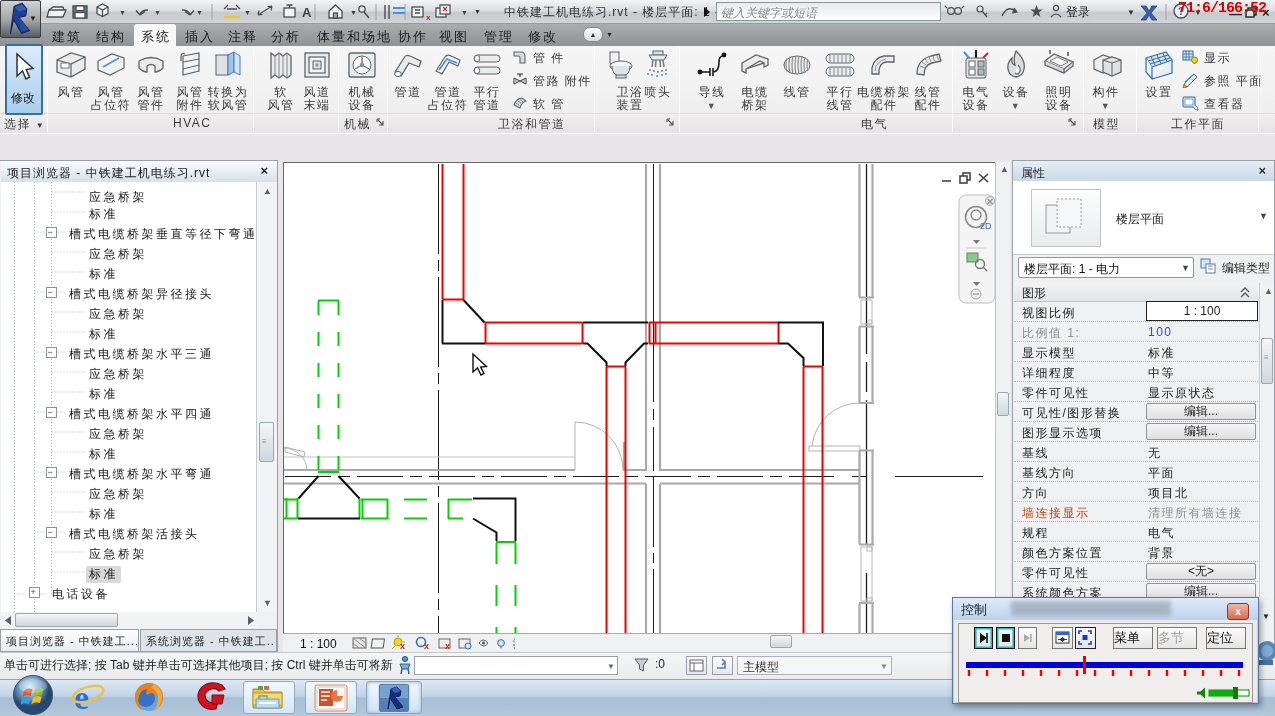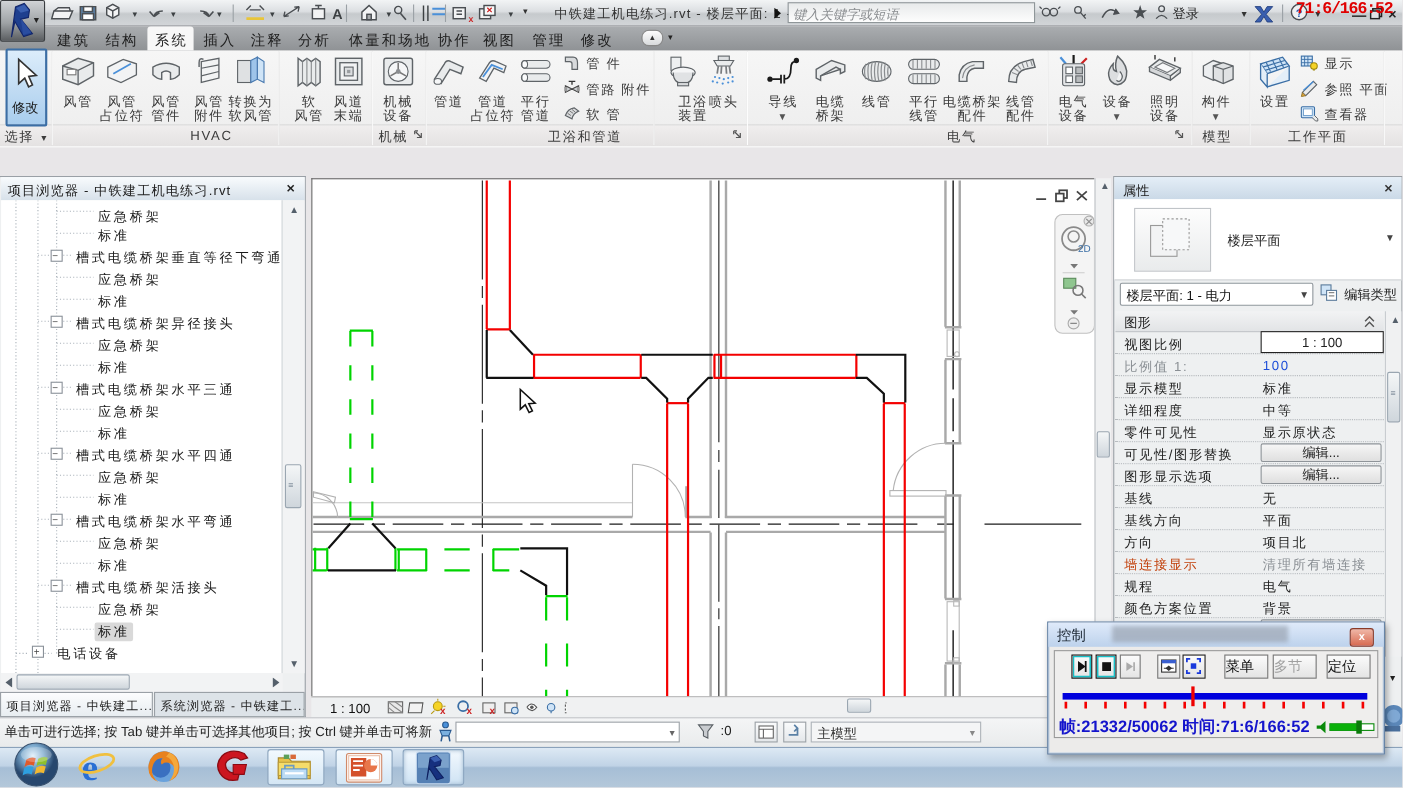--- a/index.html
+++ b/index.html
@@ -47,21 +47,21 @@
 .prow{position:absolute;left:1014px;width:244px;height:20px;border-bottom:1px dotted #b8bcc0;font-size:12px;color:#222}
 .plab{position:absolute;left:8px;top:3px;white-space:nowrap;letter-spacing:1.5px}
 .pval{position:absolute;left:134px;top:3px;white-space:nowrap;letter-spacing:1.5px}
 .pbtn{position:absolute;left:132px;top:1px;width:110px;height:17px;background:linear-gradient(180deg,#f6f6f6,#dfdfdf);border:1px solid #8f9499;border-radius:2px;font-size:12px;color:#222;text-align:center;line-height:15px}
 
 #statusbar{left:0;top:652px;width:1275px;height:27px;background:linear-gradient(180deg,#f4f5f6,#e9ebec);border-top:1px solid #c6c9cc;font-size:12px;color:#222}
 #taskbar{left:0;top:679px;width:1275px;height:37px;background:linear-gradient(180deg,#dde9f4 0%,#c0d3e6 45%,#a6bed6 50%,#b4c8da 100%);border-top:1px solid #8ba2bb}
 .tbtn{position:absolute;top:681px;width:56px;height:33px;border-radius:3px}
 .tbtn.on{background:linear-gradient(180deg,#f3f9fe,#cfe3f4);border:1px solid #8ca6c0;box-shadow:inset 0 0 4px #9ab4cc}
 
-#ctrl{left:952px;top:565px;width:307px;height:121px;background:#ecebea;border:1px solid #5a7aa0;box-shadow:0 0 0 1px #b9cde2 inset, 2px 3px 6px rgba(0,0,0,.35);z-index:80}
+#ctrl{left:952px;top:597px;width:307px;height:107px;background:#ecebea;border:1px solid #5a7aa0;box-shadow:0 0 0 1px #b9cde2 inset, 2px 3px 6px rgba(0,0,0,.35);z-index:80}
 #ctrltitle{left:0;top:0;width:305px;height:22px;background:linear-gradient(180deg,#dfeafa,#bdd2ec);font-size:13px;color:#15202c;padding:3px 8px}
 #ctrlbody{left:5px;top:25px;width:295px;height:80px;background:#efeeed;border:1px solid #9a9a9a}
 .cbtn{position:absolute;top:8px;height:24px;background:linear-gradient(180deg,#fbfbfb,#e4e4e4);border:1px solid #777;font-size:13px;color:#111;}
 </style></head>
 <body>
 <div class="ab" id="titlebar"></div>
 <div class="ab" id="tabrow"></div>
 <div class="ab" id="activetab"></div>
 <div class="ab" id="logo"></div>
 <svg class="ab" style="left:3px;top:1px;z-index:35" width="36" height="36" viewBox="0 0 34 34">
@@ -885,20 +885,19 @@
   <div class="cbtn" style="left:160px;top:29px;width:40px;height:22px;font-size:13px;line-height:20px">菜单</div>
   <div class="cbtn" style="left:204px;top:29px;width:40px;height:22px;font-size:13px;line-height:20px;color:#a0a0a0">多节</div>
   <div class="cbtn" style="left:253px;top:29px;width:40px;height:22px;font-size:13px;line-height:20px">定位</div>
   <div class="ab" style="left:13px;top:64px;width:277px;height:6px;background:#0000dd"></div>
   <div class="ab" style="left:130px;top:58px;width:3px;height:18px;background:#ee0000"></div>
   <svg class="ab" style="left:13px;top:71px" width="280" height="8" viewBox="0 0 280 8">
       <g stroke="#f40000" stroke-width="2.4">
         <path d="M3 1 v6 M21 1 v6 M39 1 v6 M57 1 v6 M75 1 v6 M93 1 v6 M111 1 v6 M129 1 v6 M147 1 v6 M165 1 v6 M183 1 v6 M201 1 v6 M219 1 v6 M237 1 v6 M255 1 v6 M273 1 v6"></path>
       </g>
     </svg>
-  <div class="ab" style="left:10px;top:85px;font-size:15px;font-weight:bold;color:#1414cc;white-space:nowrap;font-family:'Liberation Sans'">帧:21332/50062 时间:71:6/166:52</div>
   <svg class="ab" style="left:242px;top:87px" width="58" height="16" viewBox="0 0 58 16">
       <path d="M2 6.5 h3.5 L10 2.5 V13.5 L5.5 9.5 H2 Z" fill="#0a8a0a"></path>
       <rect x="14" y="5" width="40" height="6" fill="#fff" stroke="#0a8a0a"></rect>
       <rect x="14" y="5" width="26" height="6" fill="#0ab00a"></rect>
       <rect x="38" y="2" width="5" height="12" fill="#0a7a0a"></rect>
     </svg>
 </div>
 
 </body></html>

